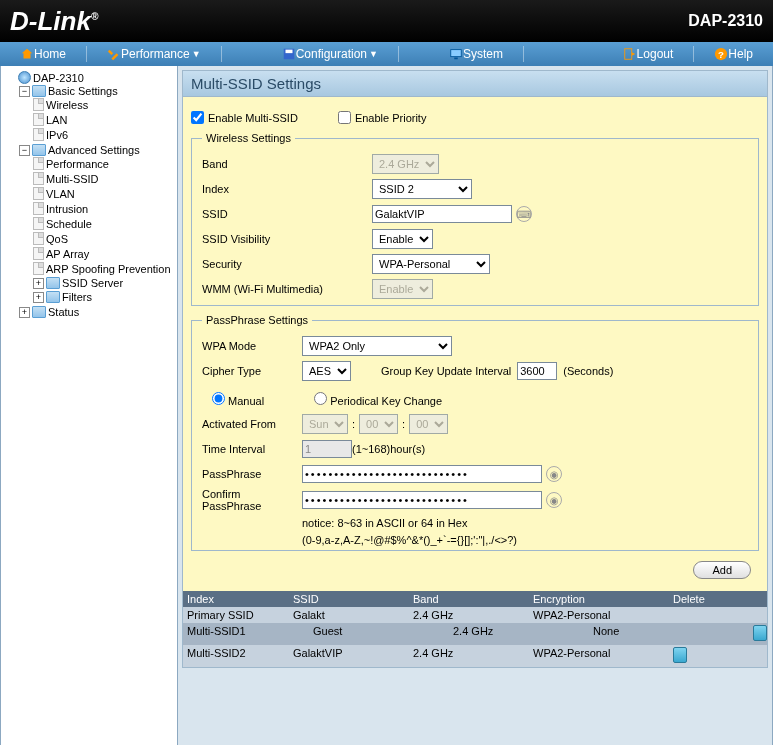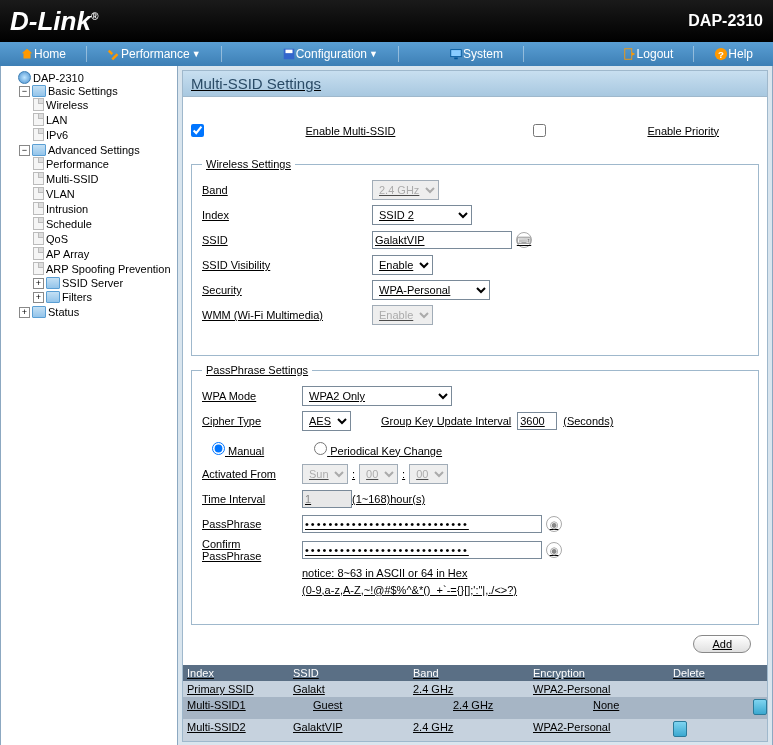--- a/index.html
+++ b/index.html
@@ -22,26 +22,26 @@
 .tnode { display: flex; align-items: center; gap: 2px; cursor: pointer; }
 .toggle { width: 11px; height: 11px; border: 1px solid #888; display: inline-flex; align-items: center; justify-content: center; font-size: 9px; line-height: 1; background: #fff; color: #000; }
 .toggle.spacer-tg { border: none; visibility: hidden; }
 .ticon { width: 14px; height: 12px; display: inline-block; }
 .folder { background: linear-gradient(#c4e0f4,#93c4ea); border: 1px solid #5a9fd4; border-radius: 1px; }
 .page { background: #f5f5f5; border: 1px solid #bbb; position: relative; width: 11px; height: 13px; }
 .page::after { content:''; position:absolute; right:0; top:0; width:4px; height:4px; background:#ddd; border-left:1px solid #bbb; border-bottom:1px solid #bbb; }
 .globe { background: radial-gradient(#bde5ff,#4a90d0); border-radius: 50%; border: 1px solid #3d7fb5; width:13px; height:13px; }
 .tlabel { color: #000; }
 .main { flex: 1; background: #d9e5ee; border: 1px solid #8ca8c1; border-left: none; border-top: none; padding: 0; }
-.panel { margin: 4px; border: 1px solid #9fb8cc; background: #ffffff; text-decoration: underline; }
+.panel { margin: 4px; border: 1px solid #9fb8cc; background: #fef9c3; }
 .panel-title { background: linear-gradient(#c8dff0,#a8c8e0); padding: 4px 8px; font-size: 15px; color: #2a4b66; border-bottom: 1px solid #9fb8cc; }
 .panel-body { padding: 6px 8px; }
-.row { display: flex; align-items: center; margin: 21px 0; justify-content: space-between; }
+.row { display: flex; align-items: center; margin: 8px 0; }
 .cb-row label { margin-left: 4px; margin-right: 40px; }
-fieldset { border: 1px solid #9fb8cc; margin: 4px 0 8px; padding: 6px 10px 26px; }
+fieldset { border: 1px solid #9fb8cc; margin: 4px 0 8px; padding: 6px 10px 2px; }
 legend { color: #000; padding: 0 4px; }
 .frow { display: flex; align-items: center; margin: 3px 0; min-height: 22px; }
 .flabel { width: 170px; }
 .flabel.narrow { width: 100px; }
 select, input[type=text], input[type=password] { font-family: inherit; font-size: 11px; border: 1px solid #7a8a99; background: #fff; padding: 1px 2px; }
 select[disabled], input[disabled] { background: #e8e8e8; color: #888; }
 input[type=text], input[type=password] { height: 18px; }
 select { height: 20px; }
 .ssid-input { width: 140px; }
 .pass-input { width: 240px; letter-spacing: 2px; }

